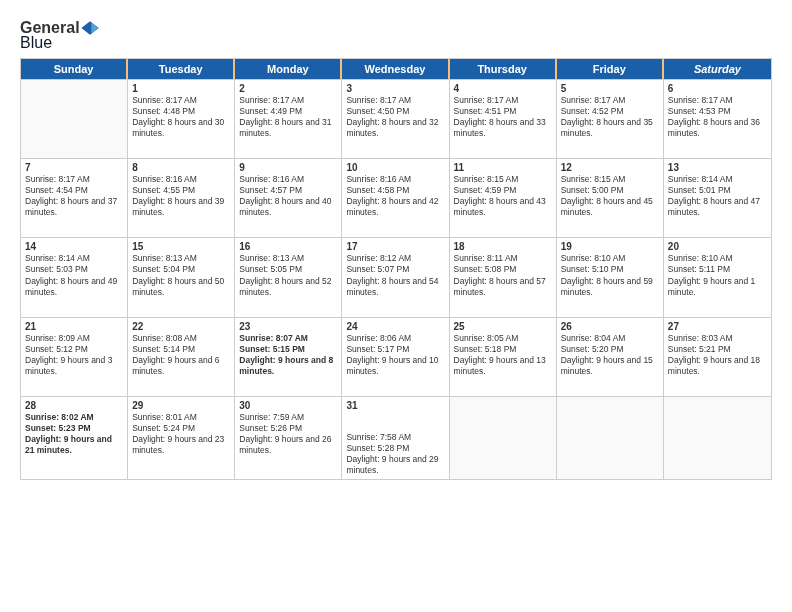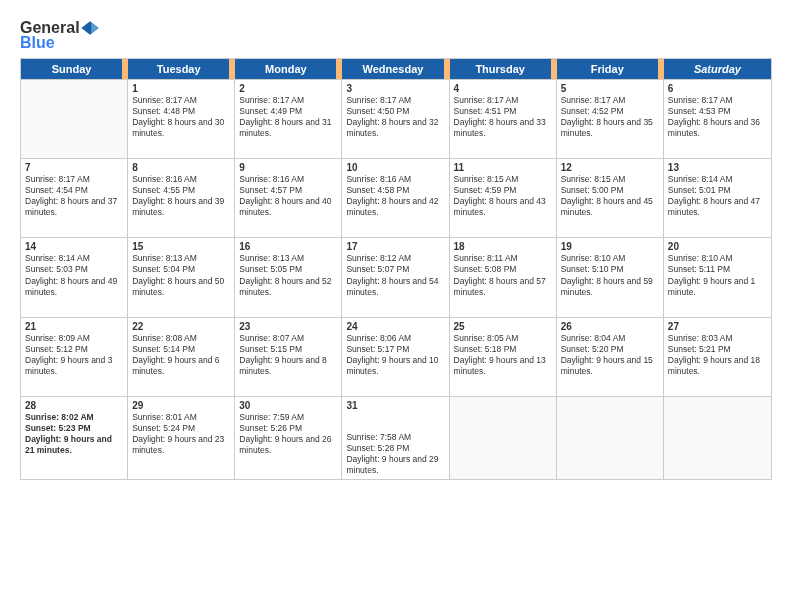--- a/index.html
+++ b/index.html
@@ -28,21 +28,21 @@
       flex-direction: column;
       align-items: flex-start;
     }
     .logo-text {
       display: flex;
       align-items: center;
       font-size: 18px;
       font-weight: bold;
       color: #333;
     }
-    .logo-blue { color: #3b82f6; font-size: 16px; font-weight: bold; }
+    .logo-blue { color: #0f172a; font-size: 16px; font-weight: normal; }
     .title-block {
       text-align: right;
     }
     .main-title {
       font-size: 32px;
       font-weight: bold;
       color: #333;
       line-height: 1.1;
     }
     .subtitle {
@@ -60,21 +60,21 @@
       display: grid;
       grid-template-columns: repeat(7, 1fr);
       background: #1a5fa8;
     }
     .cal-header-cell {
       color: #fff;
       font-size: 11px;
       font-weight: bold;
       padding: 4px 5px;
       text-align: center;
-      border-right: 6px solid #fdba74;
+      border-right: 2px solid #fdba74;
     }
     .cal-header-cell:last-child { border-right: none; font-style: italic; }
     .cal-body {
       flex: 1;
       display: flex;
       flex-direction: column;
     }
     .cal-row {
       display: grid;
       grid-template-columns: repeat(7, 1fr);
@@ -270,21 +270,21 @@
 Daylight: 9 hours and 3 minutes.</div>
           </div>
           <div class="cal-cell">
             <div class="day-num">22</div>
             <div class="day-info" style="white-space: pre-line;">Sunrise: 8:08 AM
 Sunset: 5:14 PM
 Daylight: 9 hours and 6 minutes.</div>
           </div>
           <div class="cal-cell">
             <div class="day-num">23</div>
-            <div class="day-info" style="white-space: pre-line;">Sunrise: 8:07 AM
+            <div class="day-info" style="white-space: pre-line; font-weight: bold;">Sunrise: 8:07 AM
 Sunset: 5:15 PM
 Daylight: 9 hours and 8 minutes.</div>
           </div>
           <div class="cal-cell">
             <div class="day-num">24</div>
             <div class="day-info" style="white-space: pre-line;">Sunrise: 8:06 AM
 Sunset: 5:17 PM
 Daylight: 9 hours and 10 minutes.</div>
           </div>
           <div class="cal-cell">

